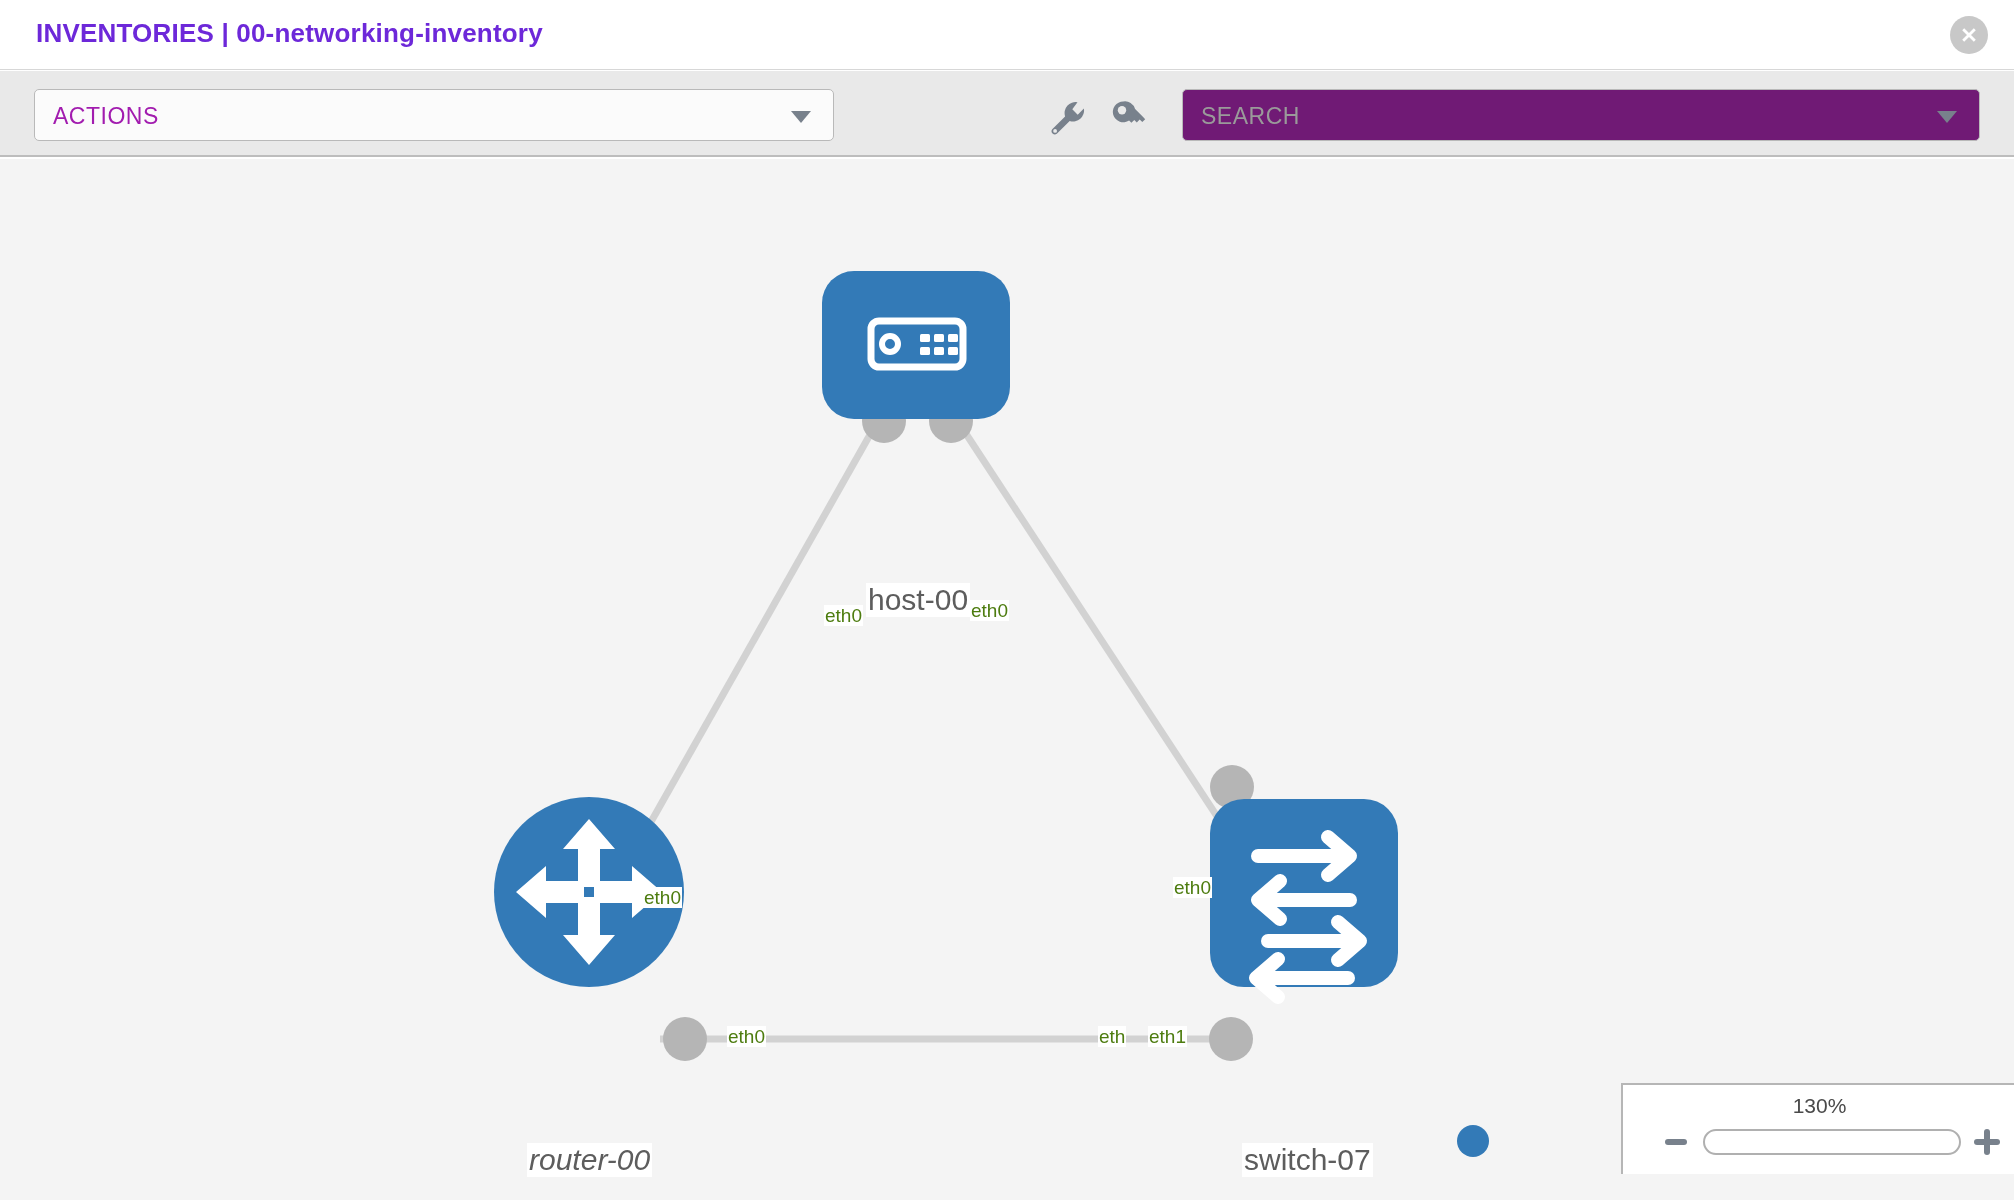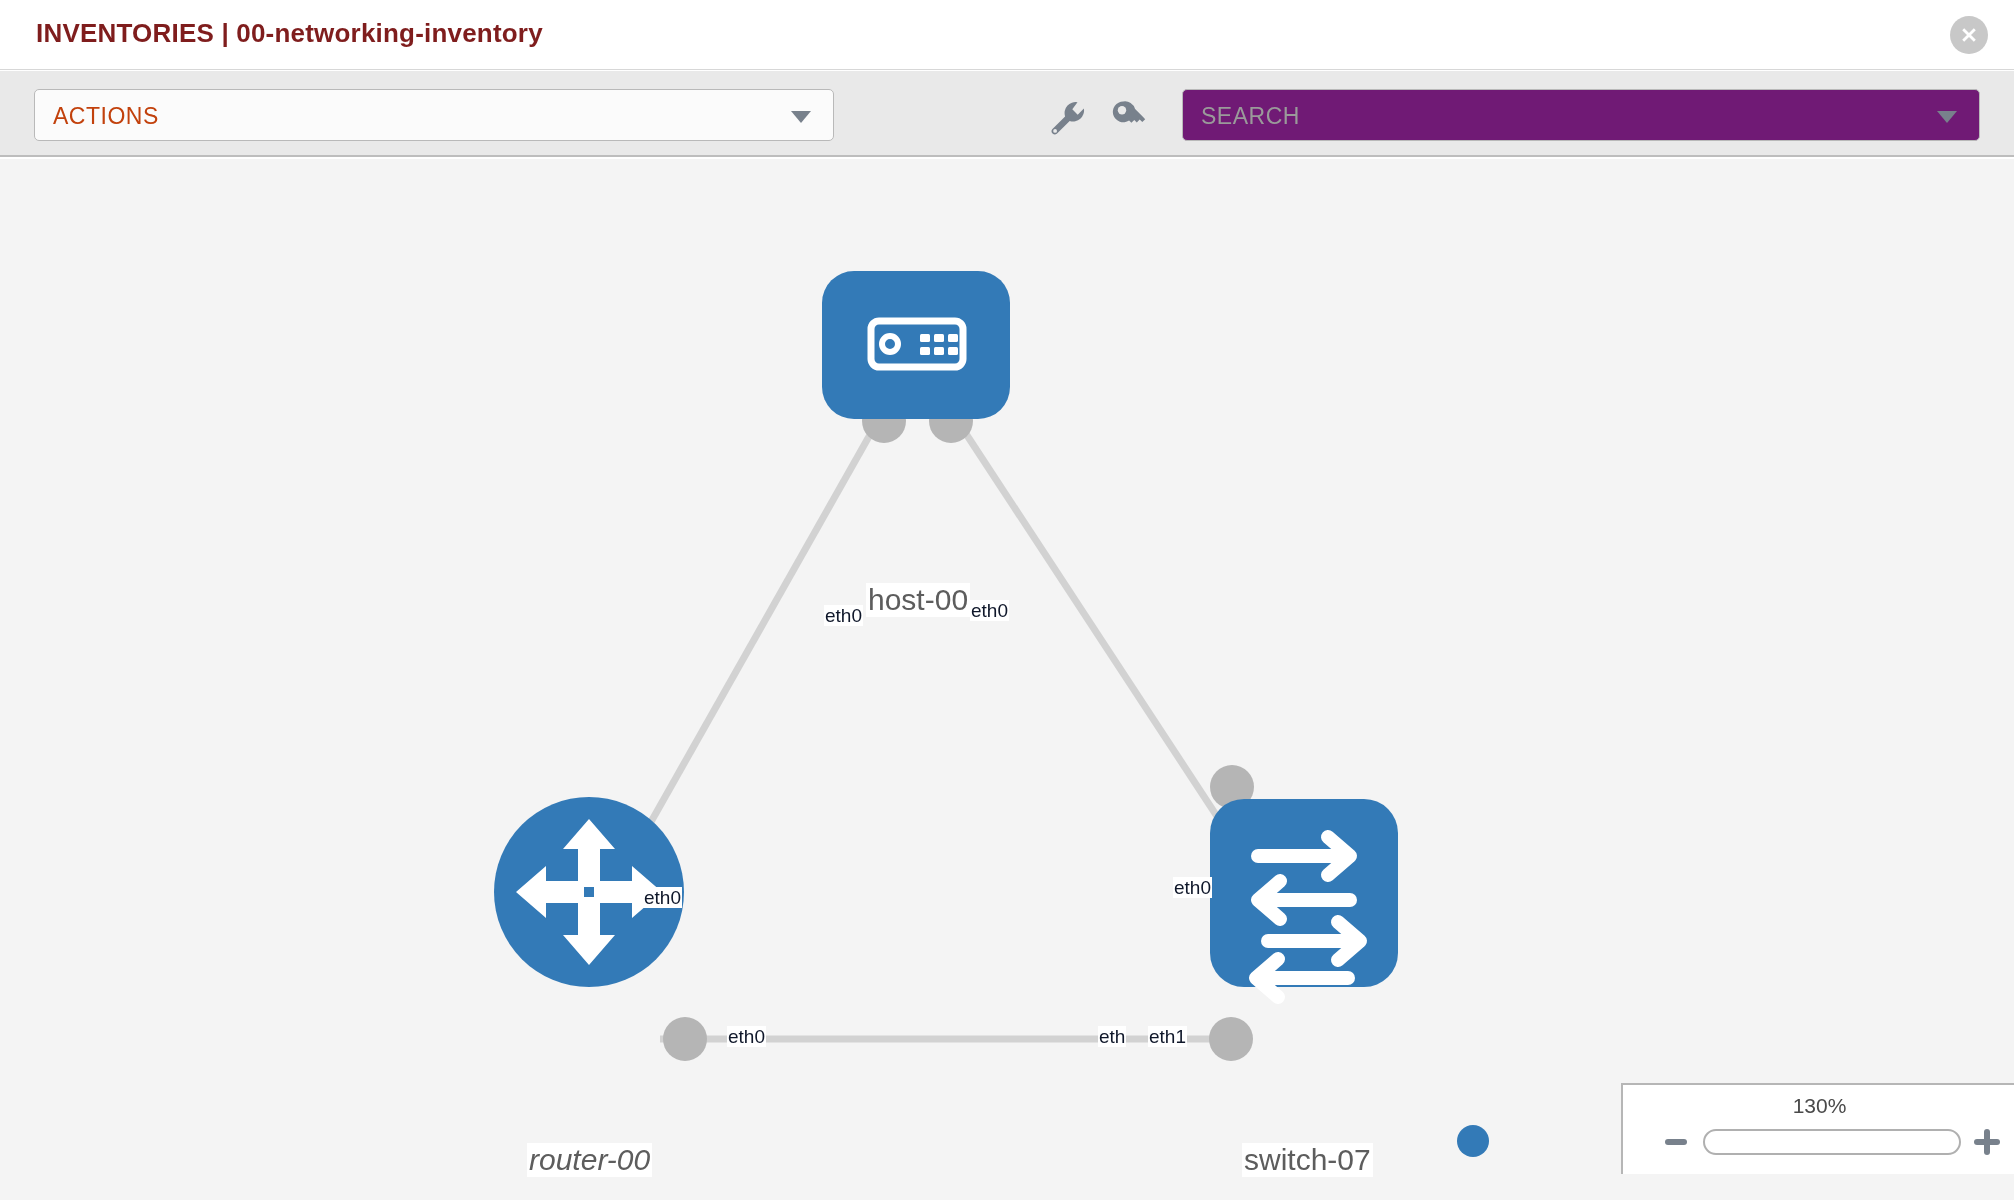--- a/index.html
+++ b/index.html
@@ -28,21 +28,21 @@
     background: #ffffff;
     border-bottom: 1px solid #d7d7d7;
   }
 
   .page-title {
     position: absolute;
     left: 36px;
     top: 18px;
     font-size: 26px;
     font-weight: bold;
-    color: #7f1d1d;
+    color: #6d28d9;
     letter-spacing: 0.2px;
     white-space: nowrap;
   }
 
   .close-btn {
     position: absolute;
     right: 26px;
     top: 16px;
     width: 38px;
     height: 38px;
@@ -73,21 +73,21 @@
     height: 52px;
     background: #fbfbfb;
     border: 1px solid #b9b9b9;
     border-radius: 5px;
   }
   .actions-select .sel-label {
     position: absolute;
     left: 18px;
     top: 13px;
     font-size: 23px;
-    color: #c2410c;
+    color: #a21caf;
     letter-spacing: 0.5px;
   }
   .caret {
     position: absolute;
     right: 22px;
     top: 21px;
     width: 0; height: 0;
     border-left: 10px solid transparent;
     border-right: 10px solid transparent;
     border-top: 12px solid #78818c;
@@ -145,21 +145,21 @@
     font-size: 30px;
     color: #5d5d5d;
     background: #ffffff;
     white-space: nowrap;
     padding: 0 2px;
     line-height: 1.12;
   }
   .iflabel {
     position: absolute;
     font-size: 19px;
-    color: #0f172a;
+    color: #4d7c0f;
     background: #ffffff;
     white-space: nowrap;
     padding: 0 1px;
     line-height: 1.12;
   }
 
   
   .zoom-panel {
     position: absolute;
     left: 1621px;

